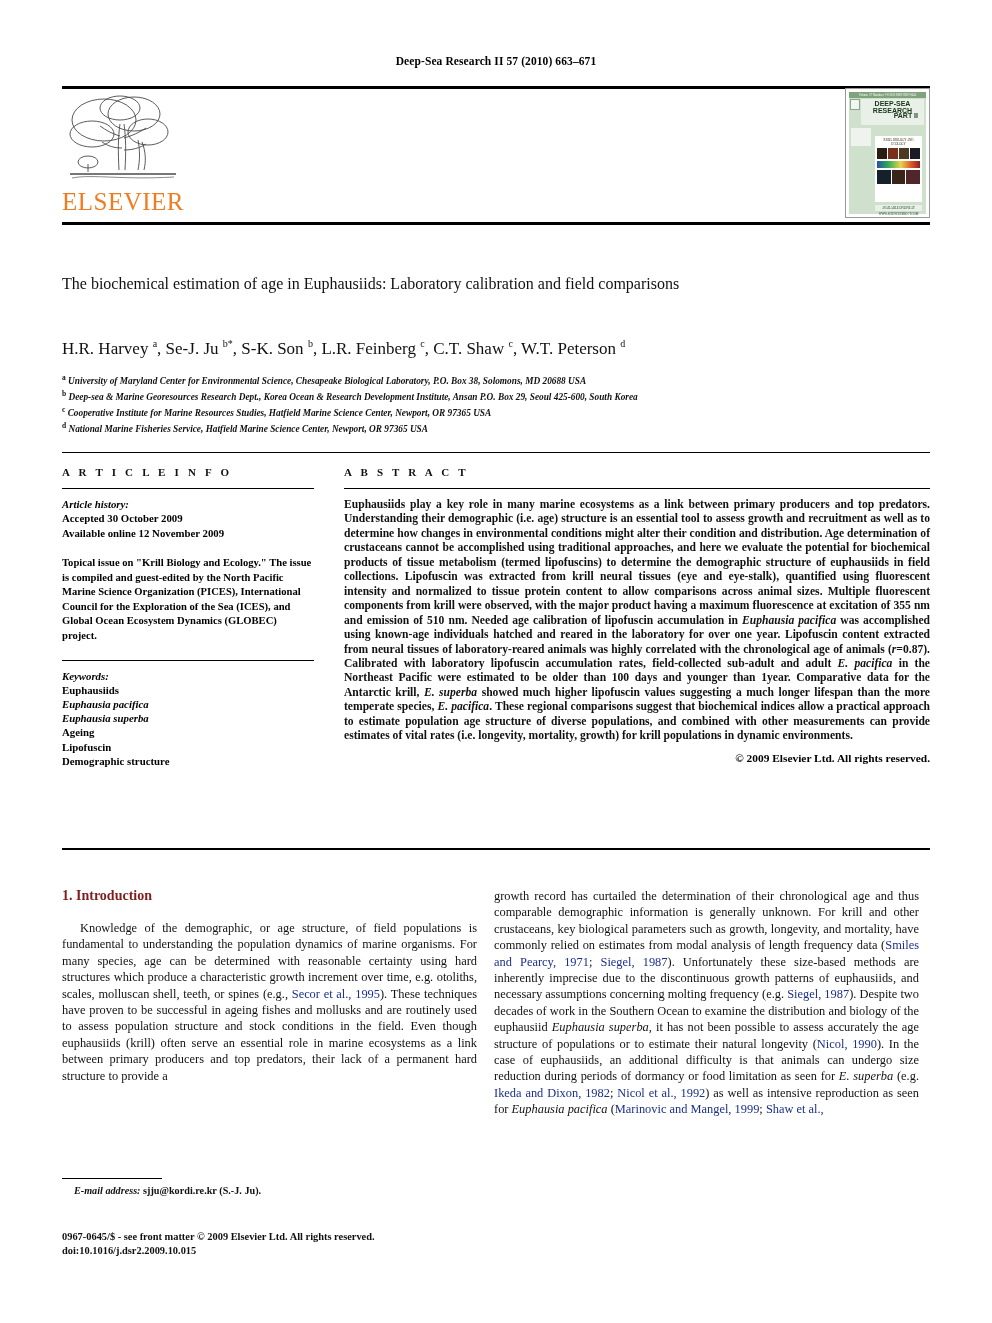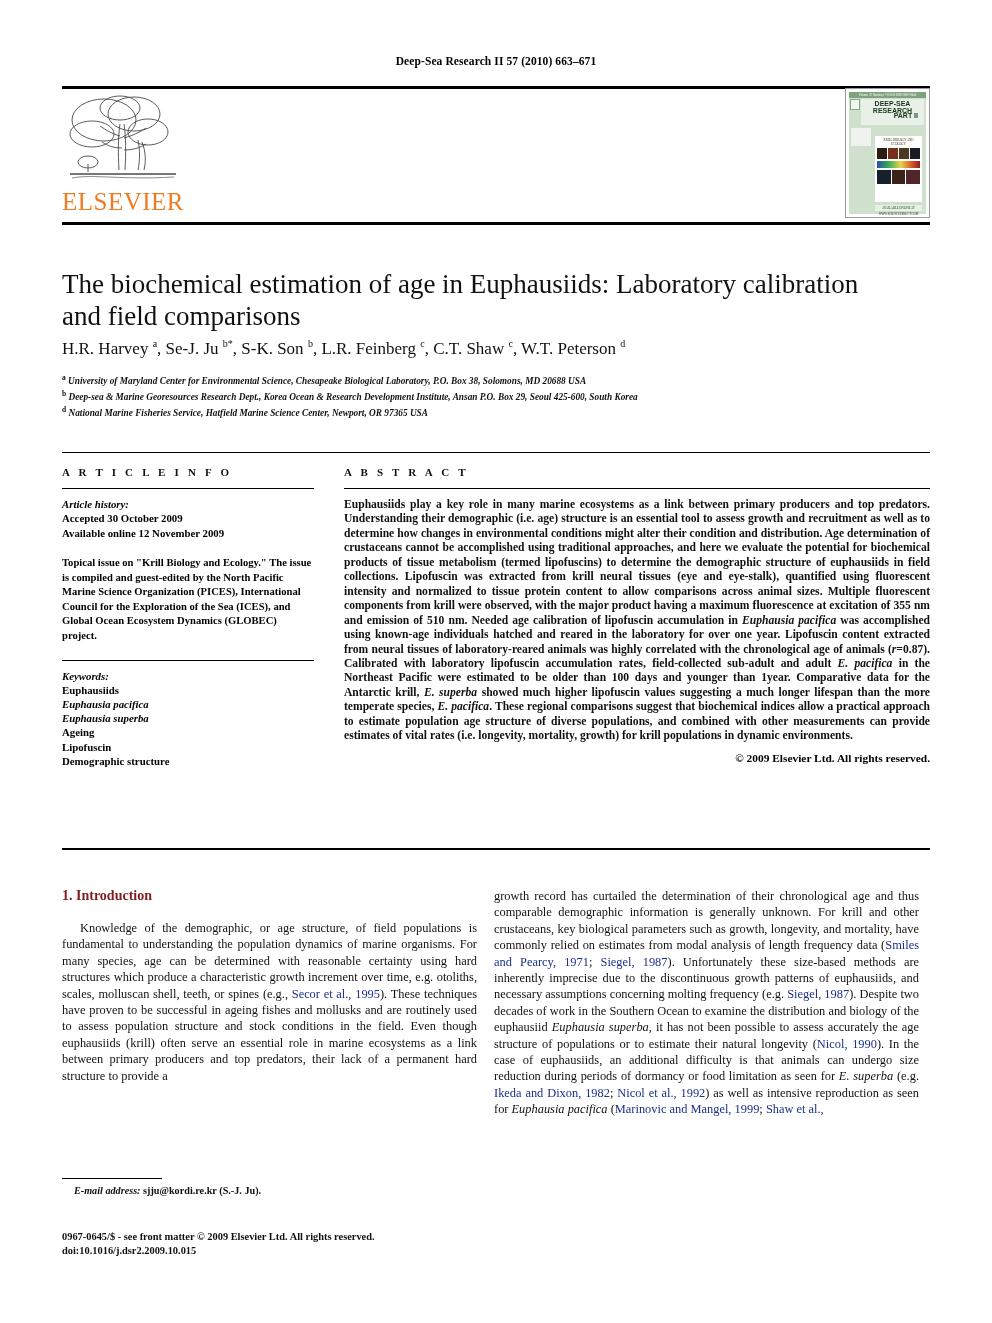--- a/index.html
+++ b/index.html
@@ -225,21 +225,21 @@
     text-align: center;
     color: #16351a;
     line-height: 6px;
   }
 
   
   .title {
     position: absolute;
     left: 62px; top: 268px;
     width: 830px;
-    font-size: 27px;
+    font-size: 16px;
     line-height: 32px;
     color: #111;
   }
   .authors {
     position: absolute;
     left: 62px; top: 338px;
     width: 830px;
     font-size: 17px;
     color: #111;
   }
@@ -470,20 +470,21 @@
 
   <div class="title">The biochemical estimation of age in Euphausiids: Laboratory calibration and field comparisons</div>
 
   <div class="authors">
     H.R. Harvey <sup>a</sup>, Se-J. Ju <sup>b</sup><sup>*</sup>, S-K. Son <sup>b</sup>, L.R. Feinberg <sup>c</sup>, C.T. Shaw <sup>c</sup>, W.T. Peterson <sup>d</sup>
   </div>
 
   <div class="affils">
     <div><sup>a</sup> <span>University of Maryland Center for Environmental Science, Chesapeake Biological Laboratory, P.O. Box 38, Solomons, MD 20688 USA</span></div>
     <div><sup>b</sup> <span>Deep-sea &amp; Marine Georesources Research Dept., Korea Ocean &amp; Research Development Institute, Ansan P.O. Box 29, Seoul 425-600, South Korea</span></div>
+    <div><sup>c</sup> <span>Cooperative Institute for Marine Resources Studies, Hatfield Marine Science Center, Newport, OR 97365 USA</span></div>
     <div><sup>d</sup> <span>National Marine Fisheries Service, Hatfield Marine Science Center, Newport, OR 97365 USA</span></div>
   </div>
 
   <div class="panel-rule-top"></div>
 
   <div class="col-info">
     <div class="sec-head">A R T I C L E   I N F O</div>
     <div class="hr-thin"></div>
     <div class="info-label">Article history:</div>
     <div class="info-line">Accepted 30 October 2009</div>

